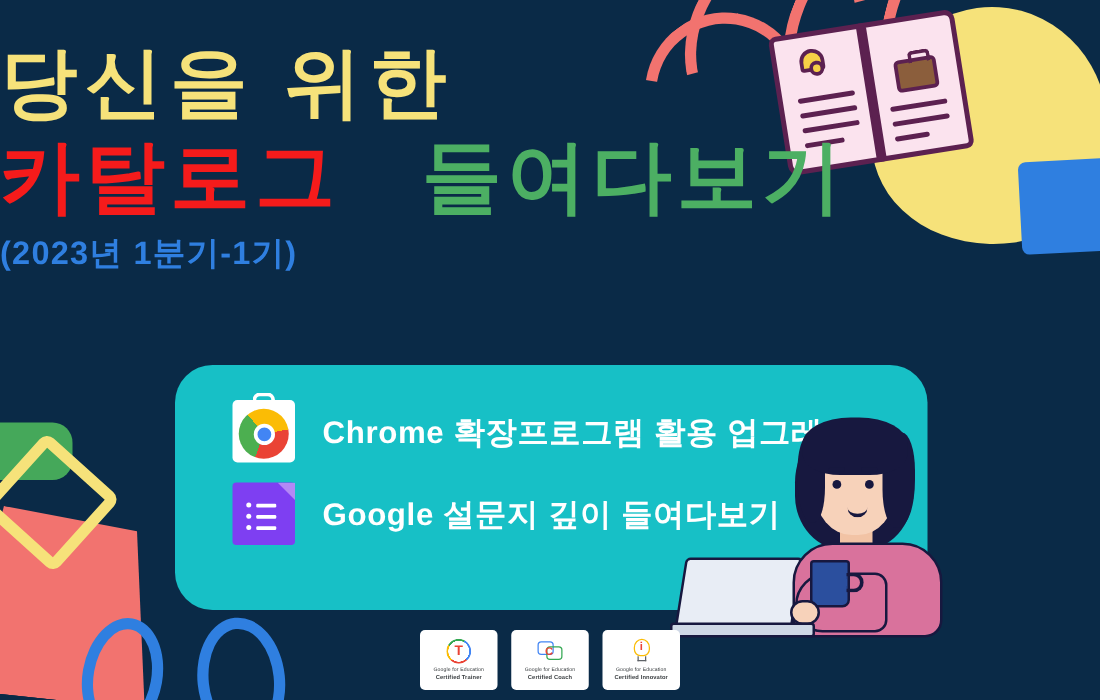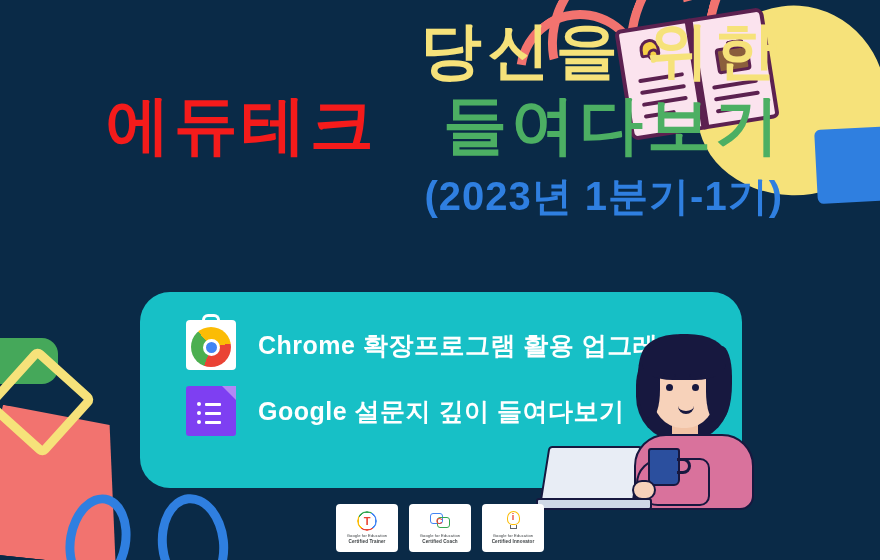--- a/index.html
+++ b/index.html
@@ -133,42 +133,42 @@
     border: 9px solid #2f7fe0;
     border-radius: 50%;
     background: transparent;
   }
   .ring1 { left: 66px;  bottom: -28px; width: 46px; height: 76px; transform: rotate(10deg); }
   .ring2 { left: 158px; bottom: -34px; width: 52px; height: 82px; transform: rotate(-6deg); }
 
   
   .headings {
     position: absolute;
-    left: 0; top: 18px;
+    left: 0; top: 34px;
     width: 783px;
-    text-align: right;
+    text-align: left;
   }
   .line1 {
     font-size: 62px;
     font-weight: 700;
     color: #f6e27a;
     letter-spacing: 6px;
     line-height: 1.06;
   }
   .line2 {
     font-size: 64px;
     font-weight: 700;
     letter-spacing: 4px;
     line-height: 1.18;
     margin-top: 4px;
   }
   .t-red   { color: #f51b1b; }
   .t-green { color: #4caf63; }
   .line3 {
-    font-size: 40px;
+    font-size: 26px;
     font-weight: 700;
     color: #2f7fe0;
     letter-spacing: 1px;
     margin-top: 6px;
   }
 
   
   .card {
     position: absolute;
     left: 140px; top: 292px;
@@ -479,21 +479,21 @@
   </div>
 
   <div class="deco bag-coral"></div>
   <div class="deco handle-yellow"></div>
   <div class="deco ring-blue ring1"></div>
   <div class="deco ring-blue ring2"></div>
 
   <div class="headings">
     <div class="line1">당신을 위한</div>
     <div class="line2">
-      <span class="t-red">에듀테크</span>
+      <span class="t-red">카탈로그</span>
       <span>&nbsp;</span>
       <span class="t-green">들여다보기</span>
     </div>
     <div class="line3">(2023년 1분기-1기)</div>
   </div>
 
   <div class="card">
 
     <div class="row row-1">
       <div class="ico ico-chrome">

